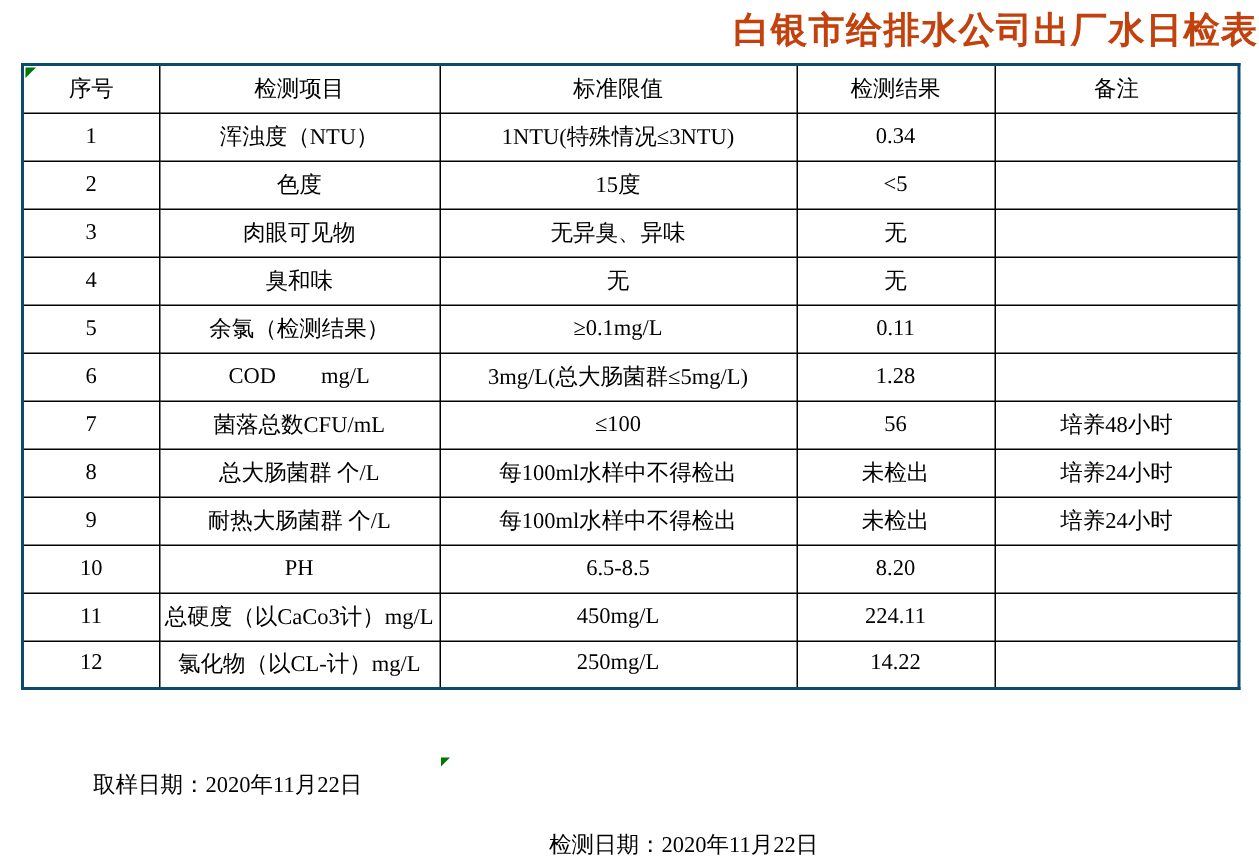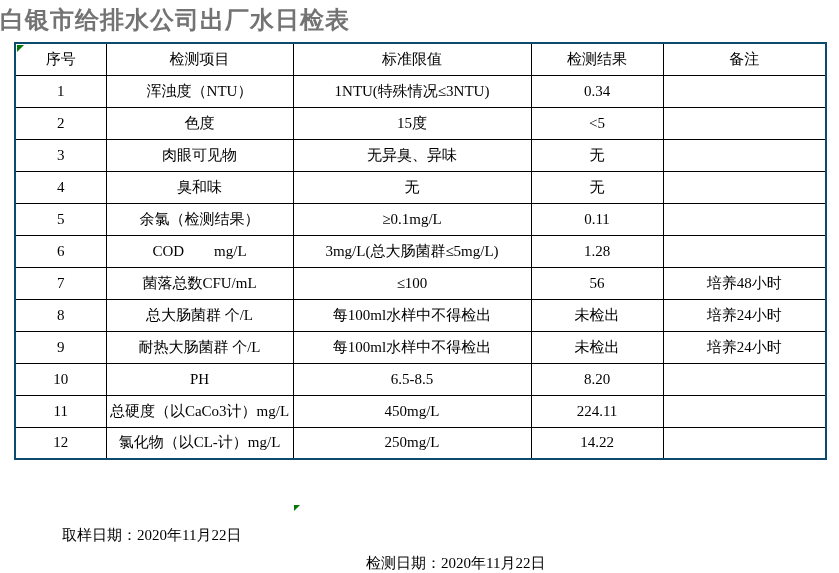--- a/index.html
+++ b/index.html
@@ -12,24 +12,24 @@
     overflow: hidden;
     font-family: "Liberation Serif", "DejaVu Serif", serif;
     color: #000000;
   }
   .title {
     position: absolute;
     top: 4px;
     left: 0;
     width: 100%;
     margin: 0;
-    text-align: left;
+    text-align: right;
     font-size: 24px;
     font-weight: bold;
-    color: #737373;
+    color: #c2410c;
     letter-spacing: 1px;
   }
   table.inspection {
     position: absolute;
     left: 14px;
     top: 42px;
     width: 811px;
     border-collapse: collapse;
     table-layout: fixed;
     border: 2px solid #0c4a6e;
@@ -64,21 +64,21 @@
 
   .footer {
     position: absolute;
     left: 0;
     top: 514px;
     width: 839px;
     height: 22px;
     font-size: 15px;
   }
   .footer span { position: absolute; top: 0; white-space: pre; }
-  .footer .sampling { left: 62px; margin-top: 12px; }
+  .footer .sampling { left: 62px; }
   .footer .testing  { left: 366px; margin-top: 40px; }
   .footer .reporter { left: 636px; }
 </style>
 </head>
 <body>
 
 <div class="page">
 
   <h1 class="title">白银市给排水公司出厂水日检表</h1>
 

